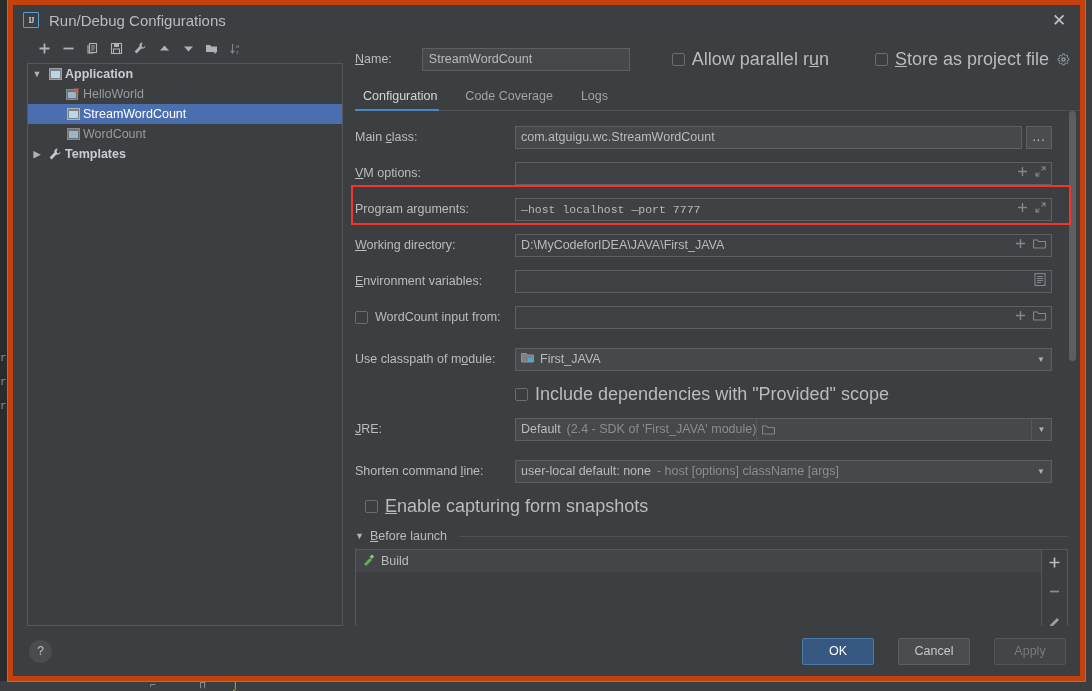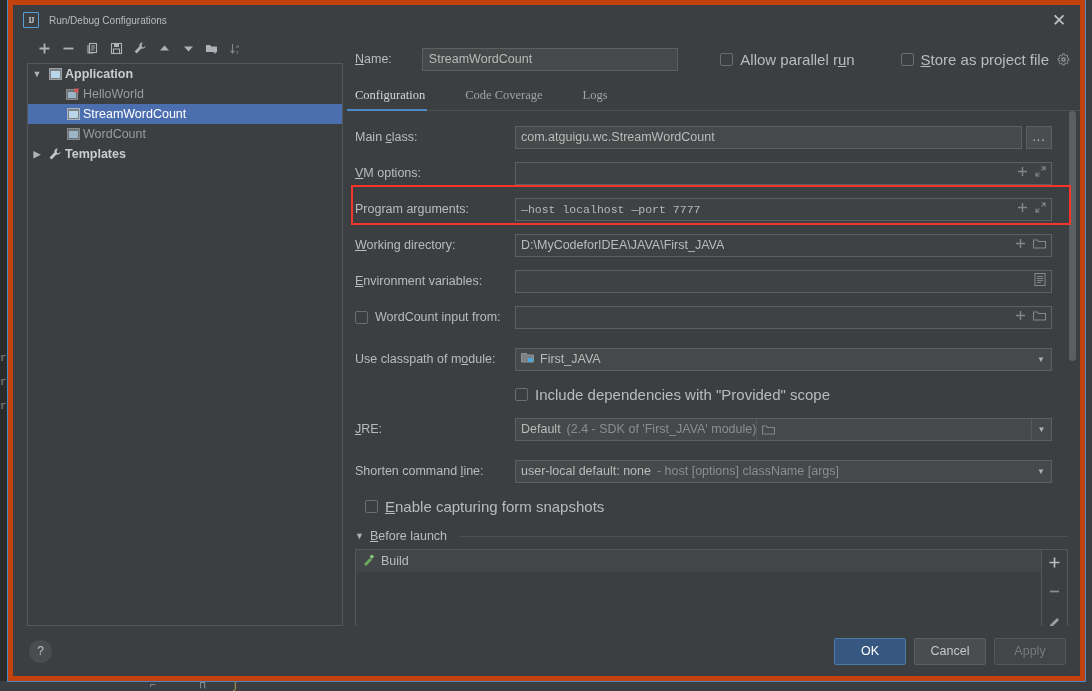--- a/index.html
+++ b/index.html
@@ -54,21 +54,21 @@
   .ij-logo {
     width: 16px; height: 16px; flex: 0 0 16px;
     border: 1px solid #5a9fd4;
     background: #3c3f41;
     display: flex; align-items: center; justify-content: center;
     font-size: 8px; color: #c8ccd0; font-weight: bold;
     letter-spacing: -1px; border-radius: 1px;
     font-family: "Liberation Serif", serif;
   }
   .title-text {
-    margin-left: 10px; font-size: 10px; color: #bbbbbb;
+    margin-left: 10px; font-size: 15px; color: #bbbbbb;
   }
   .title-close {
     margin-left: auto; width: 30px; height: 28px;
     display: flex; align-items: center; justify-content: center;
     color: #c0c0c0; font-size: 17px; cursor: pointer;
     font-family: "Liberation Sans", sans-serif;
   }
 
   
   .dialog-body { flex: 1; display: flex; min-height: 0; }
@@ -135,26 +135,26 @@
     background: #45494a; border: 1px solid #5e6060;
     color: #bbbbbb; font-size: 12.5px;
     padding: 0 6px; outline: none;
     font-family: "Liberation Sans", sans-serif;
   }
   .chk-wrap { display: flex; align-items: center; gap: 7px; cursor: pointer; }
   .chk {
     width: 13px; height: 13px; flex: 0 0 13px;
     border: 1px solid #6b6e70; background: #3c3f41; border-radius: 2px;
   }
-  .chk-label { font-size: 15px; color: #bbbbbb; white-space: nowrap; }
+  .chk-label { font-size: 18px; color: #bbbbbb; white-space: nowrap; }
 
   .tabs {
-    display: flex; align-items: flex-end; gap: 12px;
-    margin: 12px 0 0 4px; height: 28px;
-    border-bottom: 1px solid #4e5052; padding-right: 14px; font-family: Liberation Serif, serif;
+    display: flex; align-items: flex-end; gap: 0;
+    margin: 12px 0 0 12px; height: 28px;
+    border-bottom: 1px solid #4e5052; padding-right: 14px;
   }
   .tab {
     padding: 0 14px 7px 8px; font-size: 12.5px; color: #a0a3a6;
     cursor: pointer; position: relative; margin-right: 6px;
   }
   .tab.active { color: #d4d7da; }
   .tab.active::after {
     content: ""; position: absolute; left: 0; right: 12px; bottom: -1px;
     height: 2px; background: #4a88c7;
   }
@@ -255,21 +255,21 @@
     height: 50px; flex: 0 0 50px;
     display: flex; align-items: center;
     padding: 0 14px 0 16px;
   }
   .help-btn {
     width: 23px; height: 23px; border-radius: 50%;
     background: #4a4d4f; color: #c0c3c6;
     display: flex; align-items: center; justify-content: center;
     font-size: 12px; cursor: pointer;
   }
-  .footer-actions { margin-left: auto; display: flex; gap: 8px; }
+  .footer-actions { margin-left: auto; display: flex; gap: 24px; }
   .btn {
     min-width: 72px; height: 27px; padding: 0 14px;
     display: flex; align-items: center; justify-content: center;
     font-size: 12.5px; cursor: pointer; border-radius: 2px;
     border: 1px solid #5e6060; background: #4a4d4f; color: #c6c9cc;
   }
   .btn.primary { background: #365880; border-color: #4a7aa8; color: #ffffff; }
   .btn.disabled { color: #777a7c; background: #434648; border-color: #545658; }
 
   

